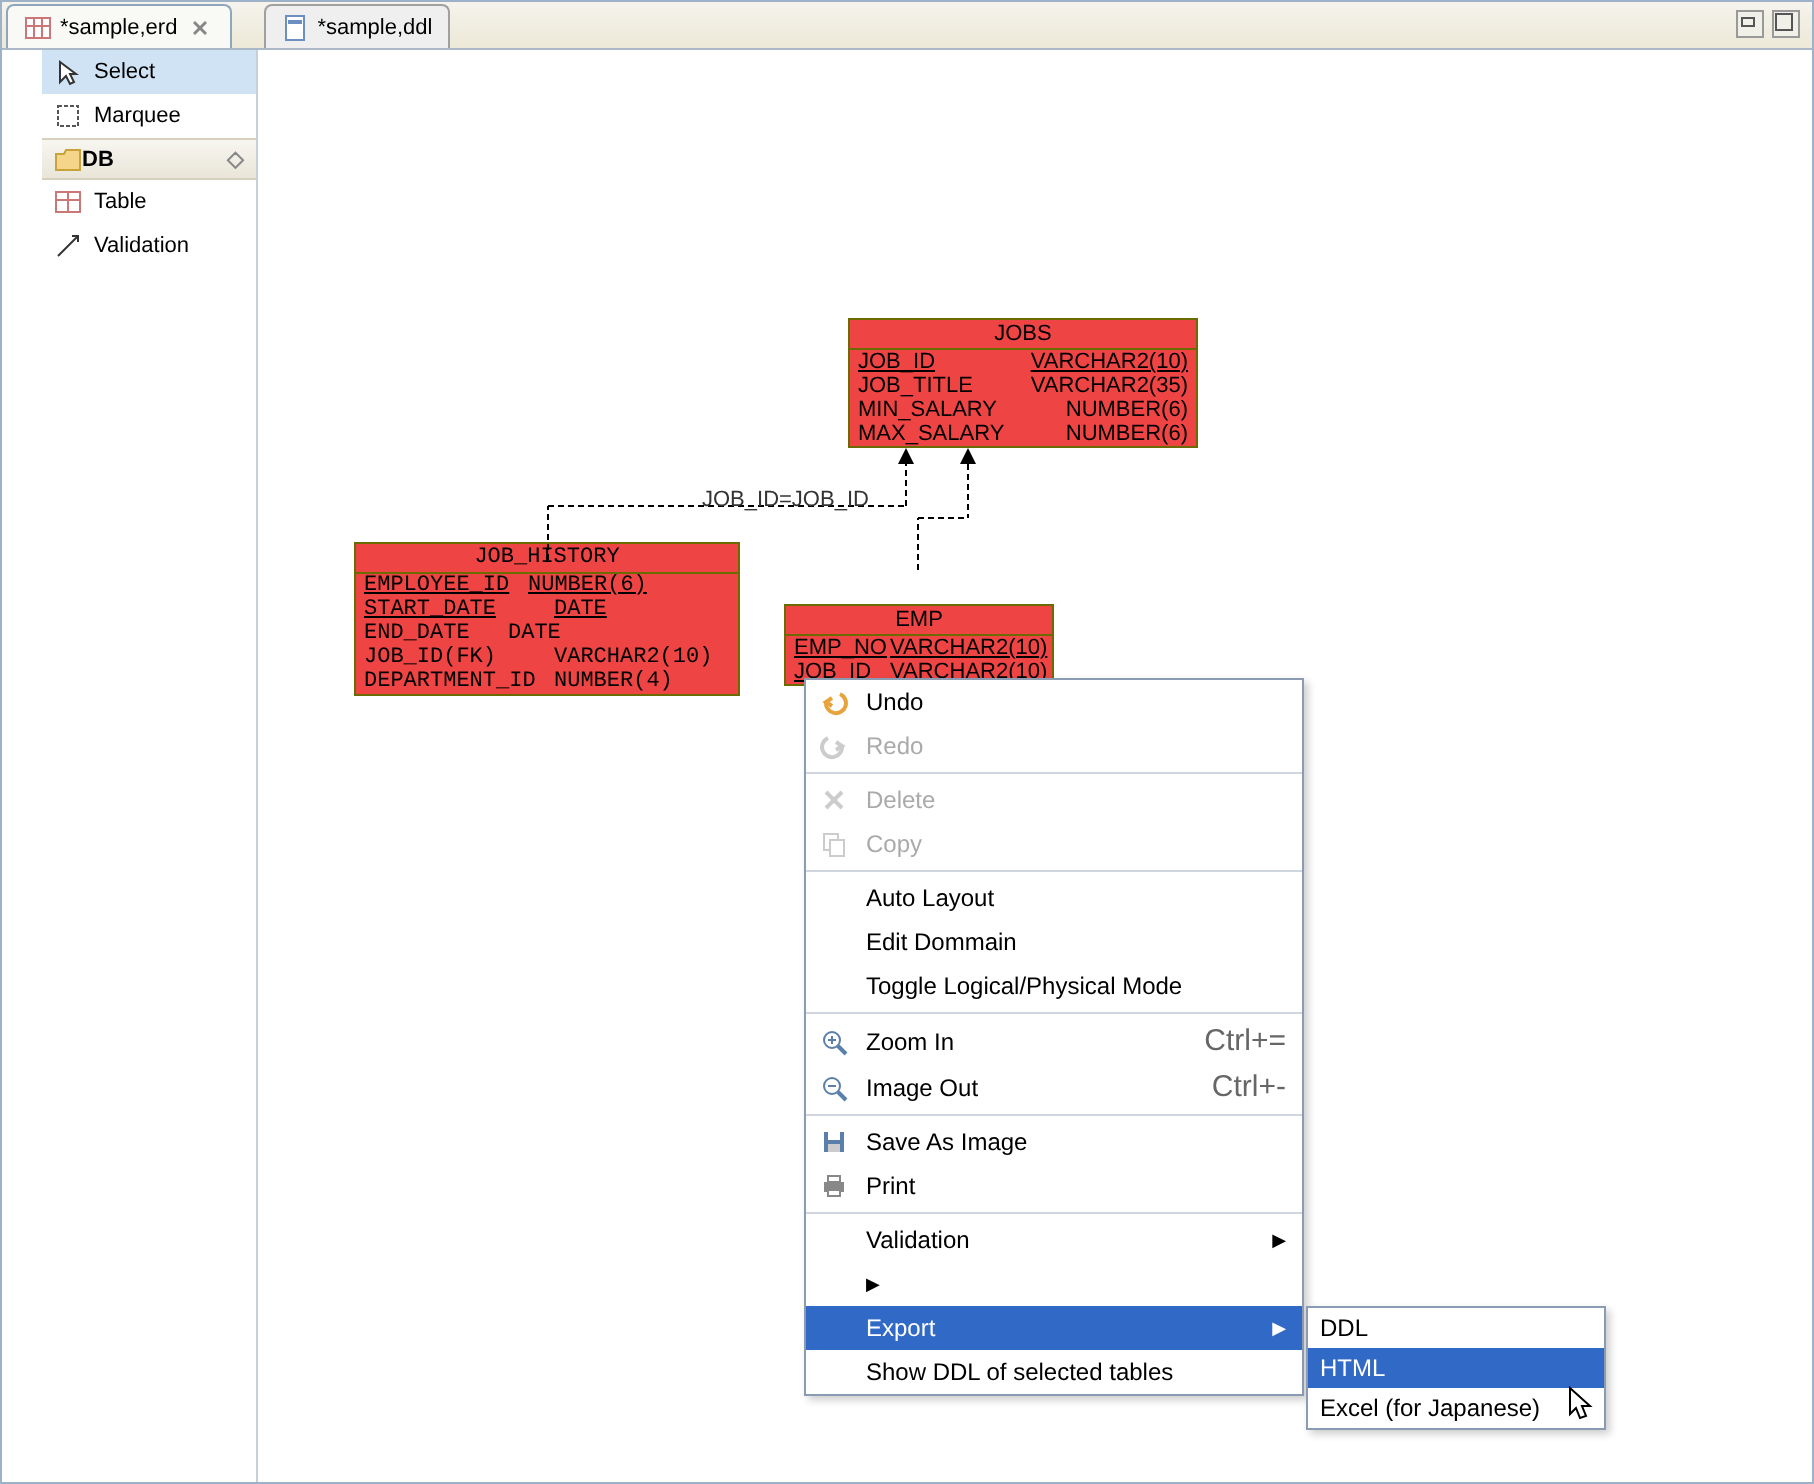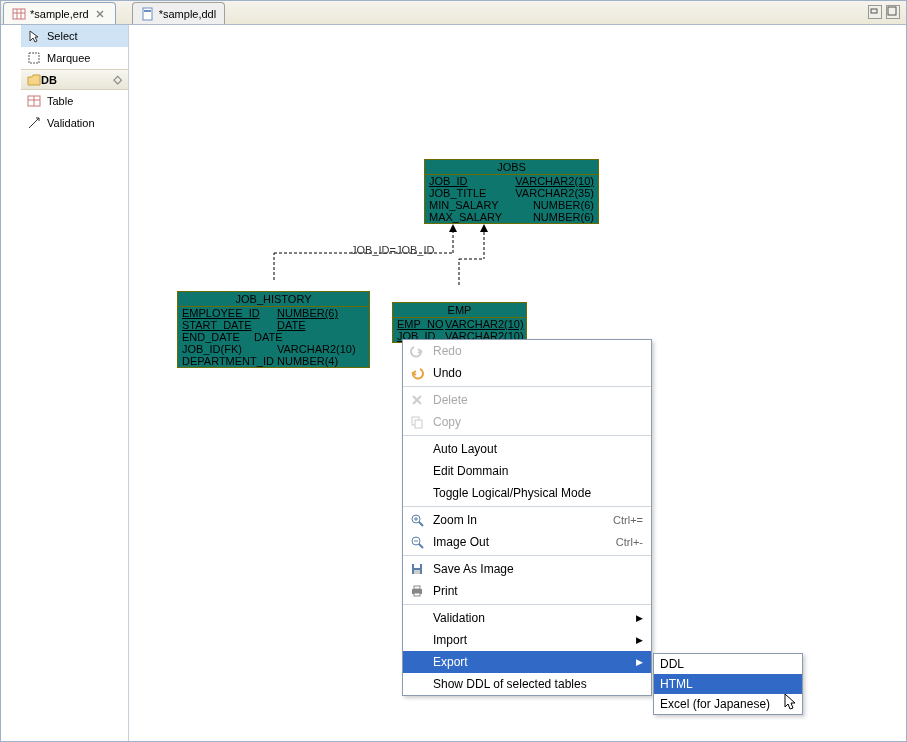--- a/index.html
+++ b/index.html
@@ -12,35 +12,35 @@
 .tab-icon { width: 14px; height: 14px; display: inline-flex; align-items: center; justify-content: center; }
 .win-controls { position: absolute; right: 6px; top: 4px; display: flex; gap: 4px; }
 .win-btn { width: 14px; height: 14px; border: 1px solid #999; background: #f0f0e8; font-size: 9px; line-height: 12px; text-align: center; cursor: pointer; }
 .body { display: flex; height: calc(100% - 24px); }
 .sidebar { width: 128px; background: #fff; border-right: 1px solid #c7cfda; display: flex; flex-direction: column; padding-left: 20px; }
 .palette-item { display: flex; align-items: center; gap: 6px; padding: 4px 6px; cursor: pointer; }
 .palette-item.selected { background: #cfe3f5; }
 .palette-header { background: linear-gradient(#f7f6f0, #e9e6d8); border-top: 1px solid #d6d0bc; border-bottom: 1px solid #d6d0bc; padding: 3px 6px; display: flex; align-items: center; gap: 0; font-weight: bold; }
 .palette-header .chev { margin-left: auto; color: #888; }
 .canvas { flex: 1; background: #fff; position: relative; overflow: hidden; }
-.entity { position: absolute; border: 1px solid #6b6b00; background: #0f766e; font-size: 11px; }
+.entity { position: absolute; border: 1px solid #6b6b00; background: #ef4444; font-size: 11px; }
 .entity-title { text-align: center; border-bottom: 1px solid #6b6b00; font-weight: normal; padding: 1px 0; }
 .entity-row { display: flex; padding: 0 4px; white-space: nowrap; }
 .entity-row .col1 { flex: 0 0 auto; padding-right: 4px; }
 .entity-row .col2 { flex: 0 0 auto; }
 .underline { text-decoration: underline; }
 .rel-label { position: absolute; font-size: 11px; color: #333; }
 .arrow { position: absolute; }
 .ctx-menu { position: absolute; background: #fff; border: 1px solid #8a9bb2; box-shadow: 2px 2px 4px rgba(0,0,0,.2); font-size: 12px; min-width: 250px; z-index: 10; }
 .ctx-item { display: flex; align-items: center; padding: 3px 8px 3px 6px; gap: 8px; cursor: pointer; }
 .ctx-item.disabled { color: #aaa; cursor: default; }
 .ctx-item.highlight { background: #3169c6; color: #fff; }
 .ctx-item .ico { width: 16px; height: 16px; display: inline-flex; align-items: center; justify-content: center; }
 .ctx-item .lbl { flex: 1; }
-.ctx-item .shortcut { color: #666; font-size: 11px; }
+.ctx-item .shortcut { color: #666; font-size: 15px; }
 .ctx-item .sub-arrow { font-size: 9px; }
 .ctx-sep { height: 1px; background: #d0d6e0; margin: 2px 0; }
 .submenu { position: absolute; background: #fff; border: 1px solid #8a9bb2; box-shadow: 2px 2px 4px rgba(0,0,0,.2); font-size: 12px; min-width: 150px; z-index: 11; }
 .cursor-ptr { position: absolute; width: 14px; height: 18px; z-index: 20; }
 svg { display: block; }
 </style>
 </head>
 <body>
 
 <div class="window">
@@ -148,24 +148,24 @@
         <div class="entity-row">
             <span class="col1">MIN_SALARY</span>
             <span class="col2" style="margin-left:auto">NUMBER(6)</span>
           </div>
         <div class="entity-row">
             <span class="col1">MAX_SALARY</span>
             <span class="col2" style="margin-left:auto">NUMBER(6)</span>
           </div>
       </div>
 
-      <div class="entity" style="left:48px; top:266px; width:193px;">
+      <div class="entity" style="left:48px; top:246px; width:193px;font-family:Liberation Mono, monospace;">
         <div class="entity-title">JOB_HISTORY</div>
         <div class="entity-row">
-            <span class="col1 underline" style="width:95px">EMPLOYEE_ID</span>
+            <span class="col1 underline" style="width:82px">EMPLOYEE_ID</span>
             <span class="col2 underline">NUMBER(6)</span>
           </div>
         <div class="entity-row">
             <span class="col1 underline" style="width:95px">START_DATE</span>
             <span class="col2 underline">DATE</span>
           </div>
         <div class="entity-row">
             <span class="col1" style="width:72px">END_DATE</span>
             <span class="col2">DATE</span>
           </div>
@@ -197,37 +197,37 @@
         <line x1="324" y1="228" x2="324" y2="207" stroke="#000" stroke-dasharray="3 2"></line>
         <path d="M324 199 L320 207 L328 207 Z" fill="#000"></path>
         <line x1="330" y1="260" x2="330" y2="234" stroke="#000" stroke-dasharray="3 2"></line>
         <line x1="355" y1="207" x2="355" y2="234" stroke="#000" stroke-dasharray="3 2"></line>
         <line x1="330" y1="234" x2="355" y2="234" stroke="#000" stroke-dasharray="3 2"></line>
         <path d="M355 199 L351 207 L359 207 Z" fill="#000"></path>
       </svg>
       <div class="rel-label" style="left:222px; top:219px;">JOB_ID=JOB_ID</div>
 
       <div class="ctx-menu" style="left:273px; top:314px;">
+        <div class="ctx-item">
+          <span class="ico">
+              <svg width="14" height="14">
+                <path d="M10 3 A5 5 0 1 1 3 7" fill="none" stroke="#e8a43c" stroke-width="2"></path>
+                <path d="M6 5 L3 7 L6 9" fill="none" stroke="#e8a43c" stroke-width="2"></path>
+              </svg>
+            </span>
+          <span class="lbl">Undo</span>
+        </div>
         <div class="ctx-item disabled">
           <span class="ico">
               <svg width="14" height="14">
                 <path d="M4 3 A5 5 0 1 0 11 7" fill="none" stroke="#ccc" stroke-width="2"></path>
                 <path d="M8 5 L11 7 L8 9" fill="none" stroke="#ccc" stroke-width="2"></path>
               </svg>
             </span>
           <span class="lbl">Redo</span>
-        </div>
-        <div class="ctx-item">
-          <span class="ico">
-              <svg width="14" height="14">
-                <path d="M10 3 A5 5 0 1 1 3 7" fill="none" stroke="#e8a43c" stroke-width="2"></path>
-                <path d="M6 5 L3 7 L6 9" fill="none" stroke="#e8a43c" stroke-width="2"></path>
-              </svg>
-            </span>
-          <span class="lbl">Undo</span>
         </div>
         <div class="ctx-sep"></div>
         <div class="ctx-item disabled">
           <span class="ico">
               <svg width="14" height="14">
                 <line x1="3" y1="3" x2="11" y2="11" stroke="#ccc" stroke-width="2"></line>
                 <line x1="11" y1="3" x2="3" y2="11" stroke="#ccc" stroke-width="2"></line>
               </svg>
             </span>
           <span class="lbl">Delete</span>
@@ -300,21 +300,20 @@
           <span class="lbl">Print</span>
         </div>
         <div class="ctx-sep"></div>
         <div class="ctx-item">
           <span class="ico"></span>
           <span class="lbl">Validation</span>
           <span class="sub-arrow">▶</span>
         </div>
         <div class="ctx-item">
           <span class="ico"></span>
-          <span class="lbl">Import</span>
           <span class="sub-arrow">▶</span>
         </div>
         <div class="ctx-item highlight">
           <span class="ico"></span>
           <span class="lbl">Export</span>
           <span class="sub-arrow" style="color:#fff">▶</span>
         </div>
         <div class="ctx-item">
           <span class="ico"></span>
           <span class="lbl">Show DDL of selected tables</span>

